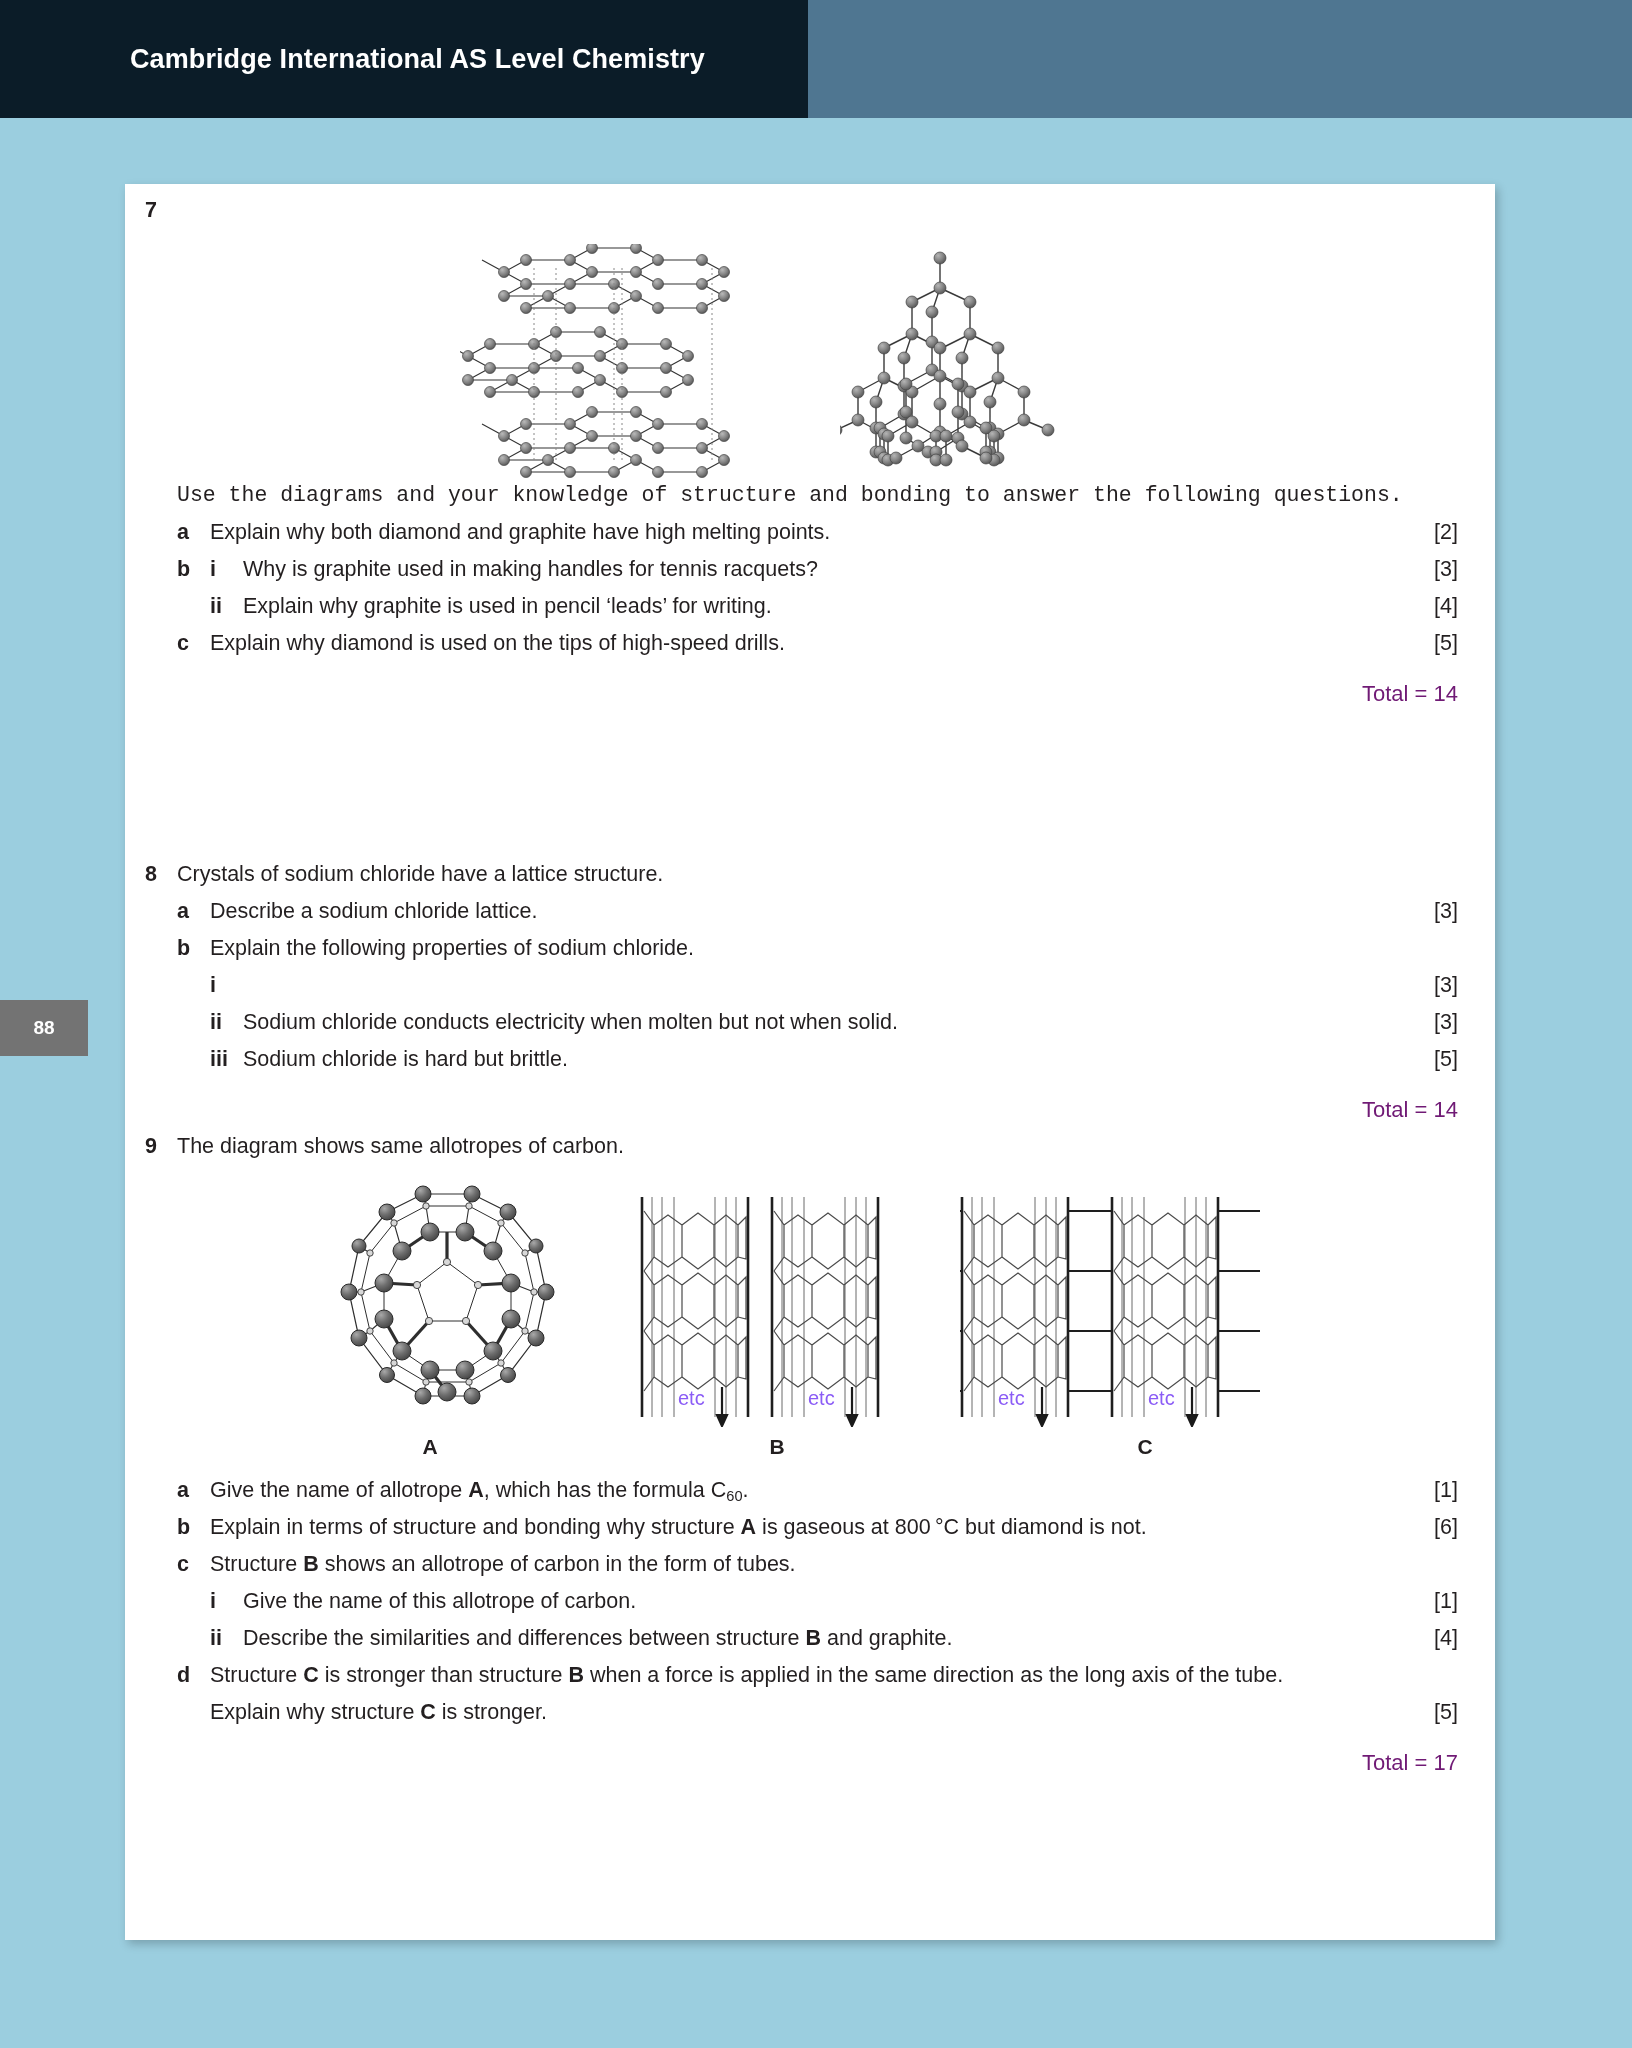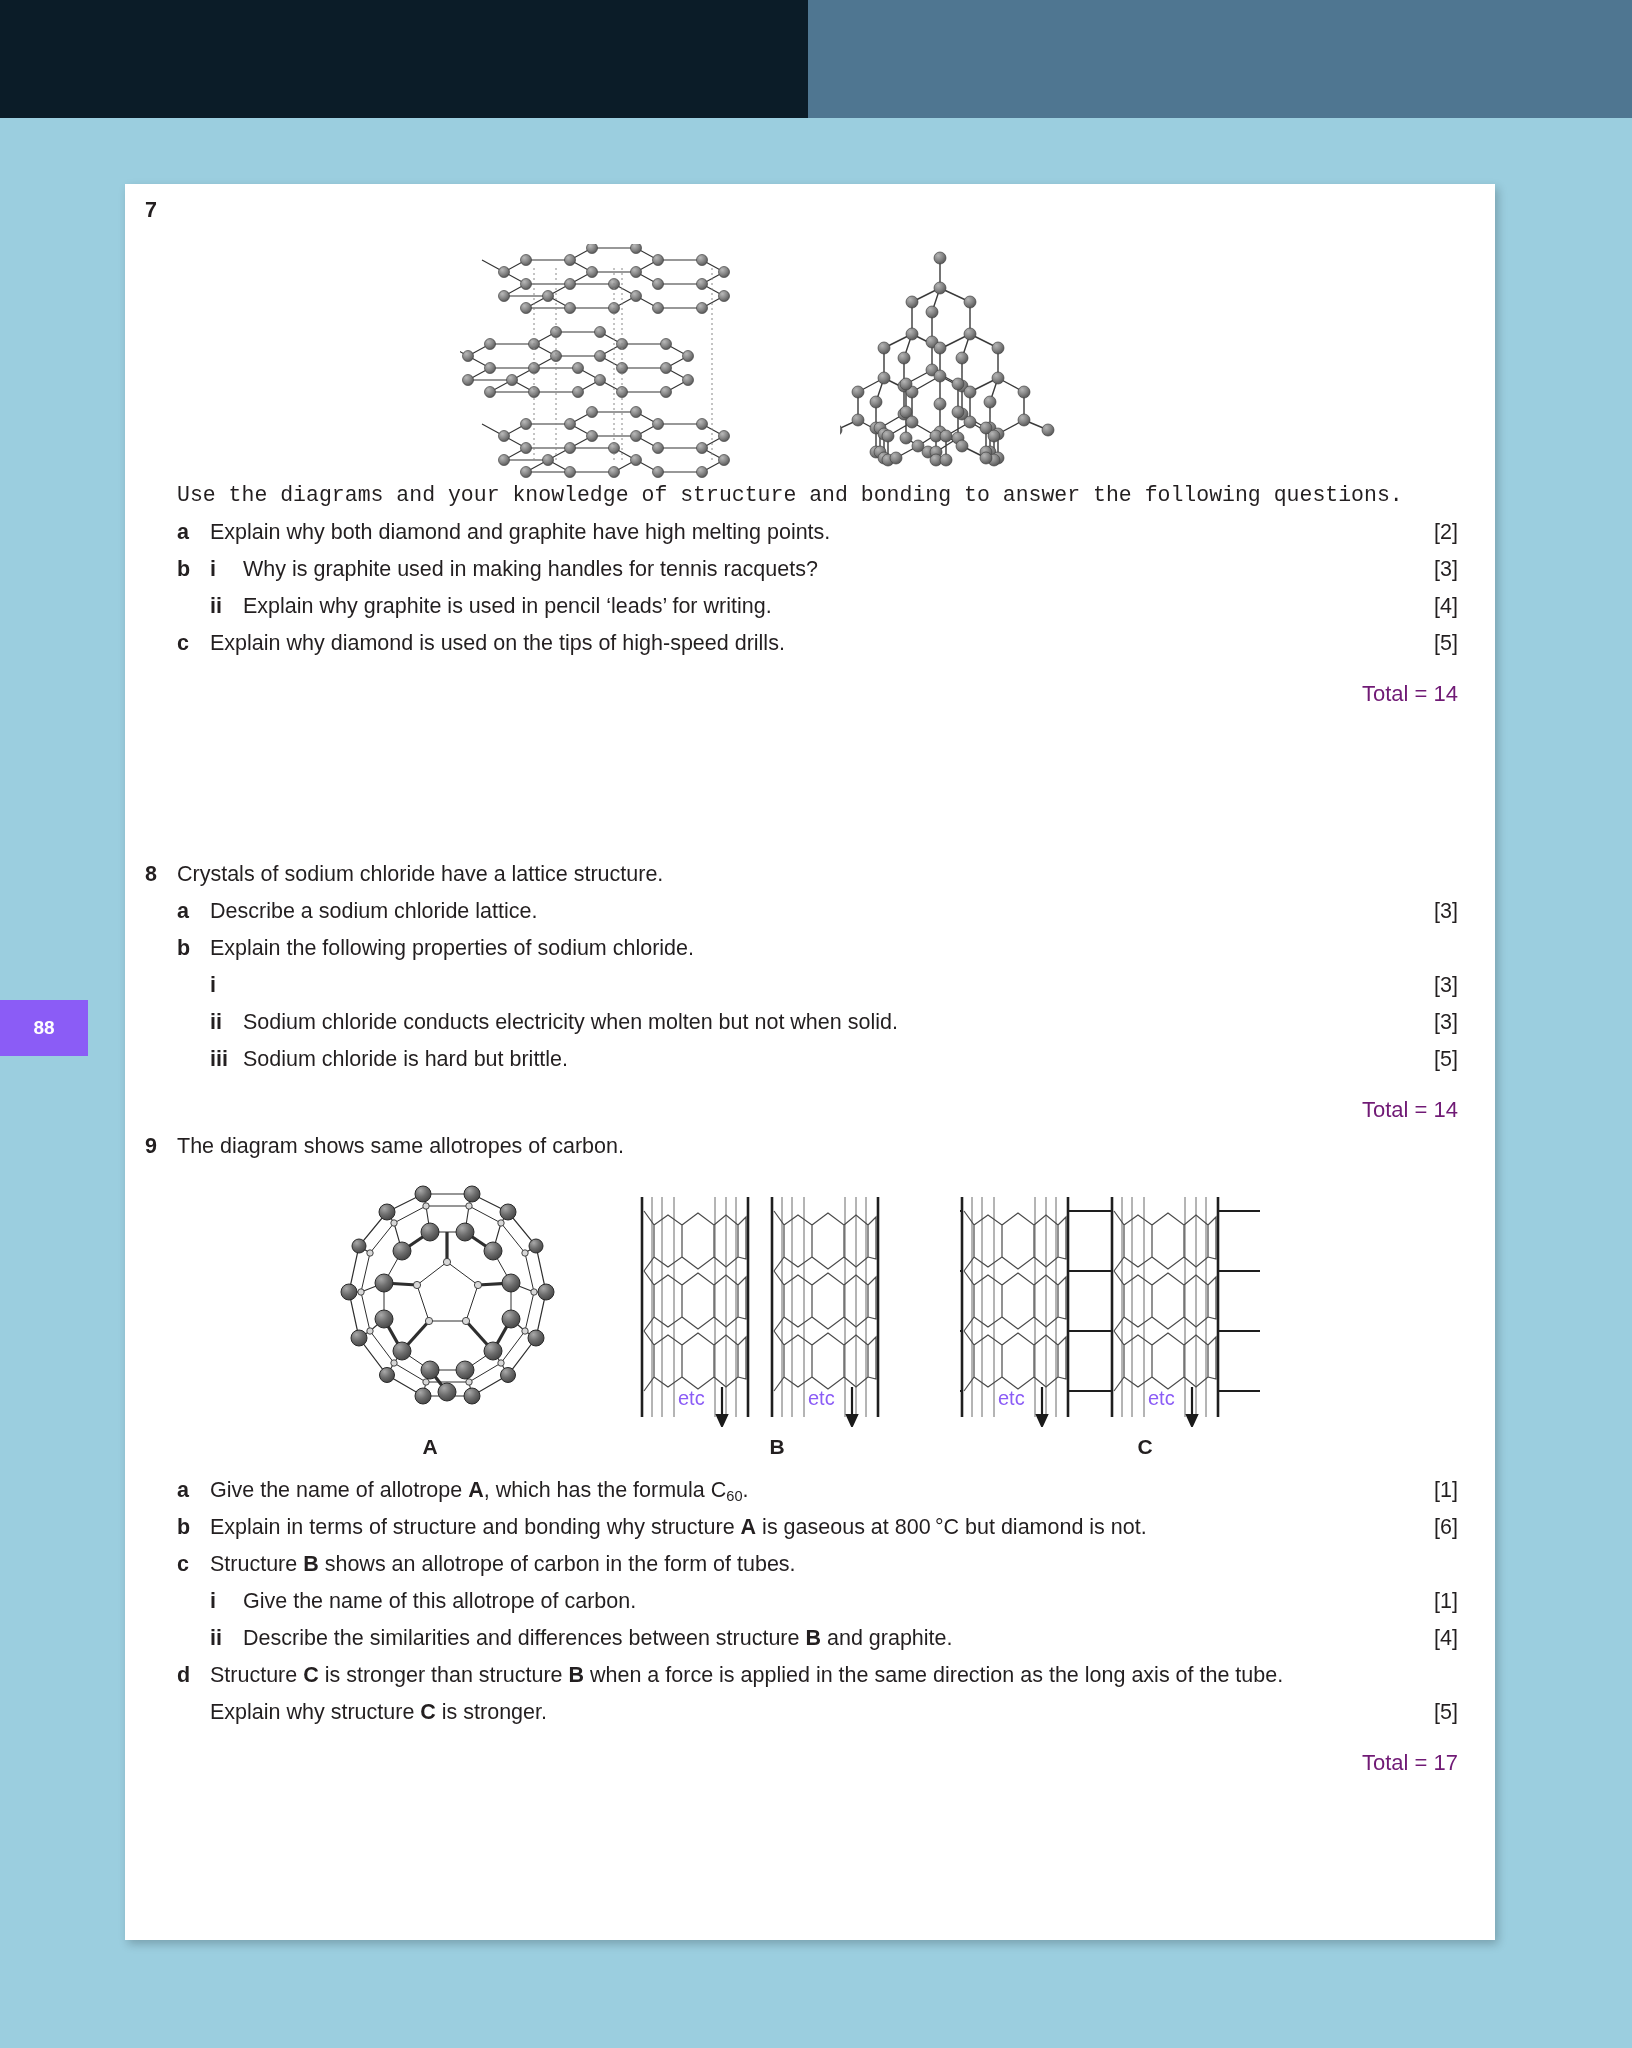--- a/index.html
+++ b/index.html
@@ -43,21 +43,21 @@
     white-space: nowrap;
   }
 
   
   #page-tab {
     position: absolute;
     left: 0;
     top: 1000px;
     width: 88px;
     height: 56px;
-    background: #8b5cf6;
+    background: #737373;
     color: #ffffff;
     font-size: 19px;
     font-weight: bold;
     display: flex;
     align-items: center;
     justify-content: center;
   }
 
   
   #sheet {
@@ -129,20 +129,21 @@
     font-size: 20px;
     color: #8b5cf6;
   }
   svg { display: block; }
 </style>
 </head>
 <body>
 
 <div id="header-bar">
   <div id="header-dark"></div>
+  <div id="header-title">Cambridge International AS Level Chemistry</div>
 </div>
 
 <div id="page-tab">
   <span>88</span>
 </div>
 
 <div id="sheet">
 
   <div class="q-block" style="top:8px;">
     <div class="row">

